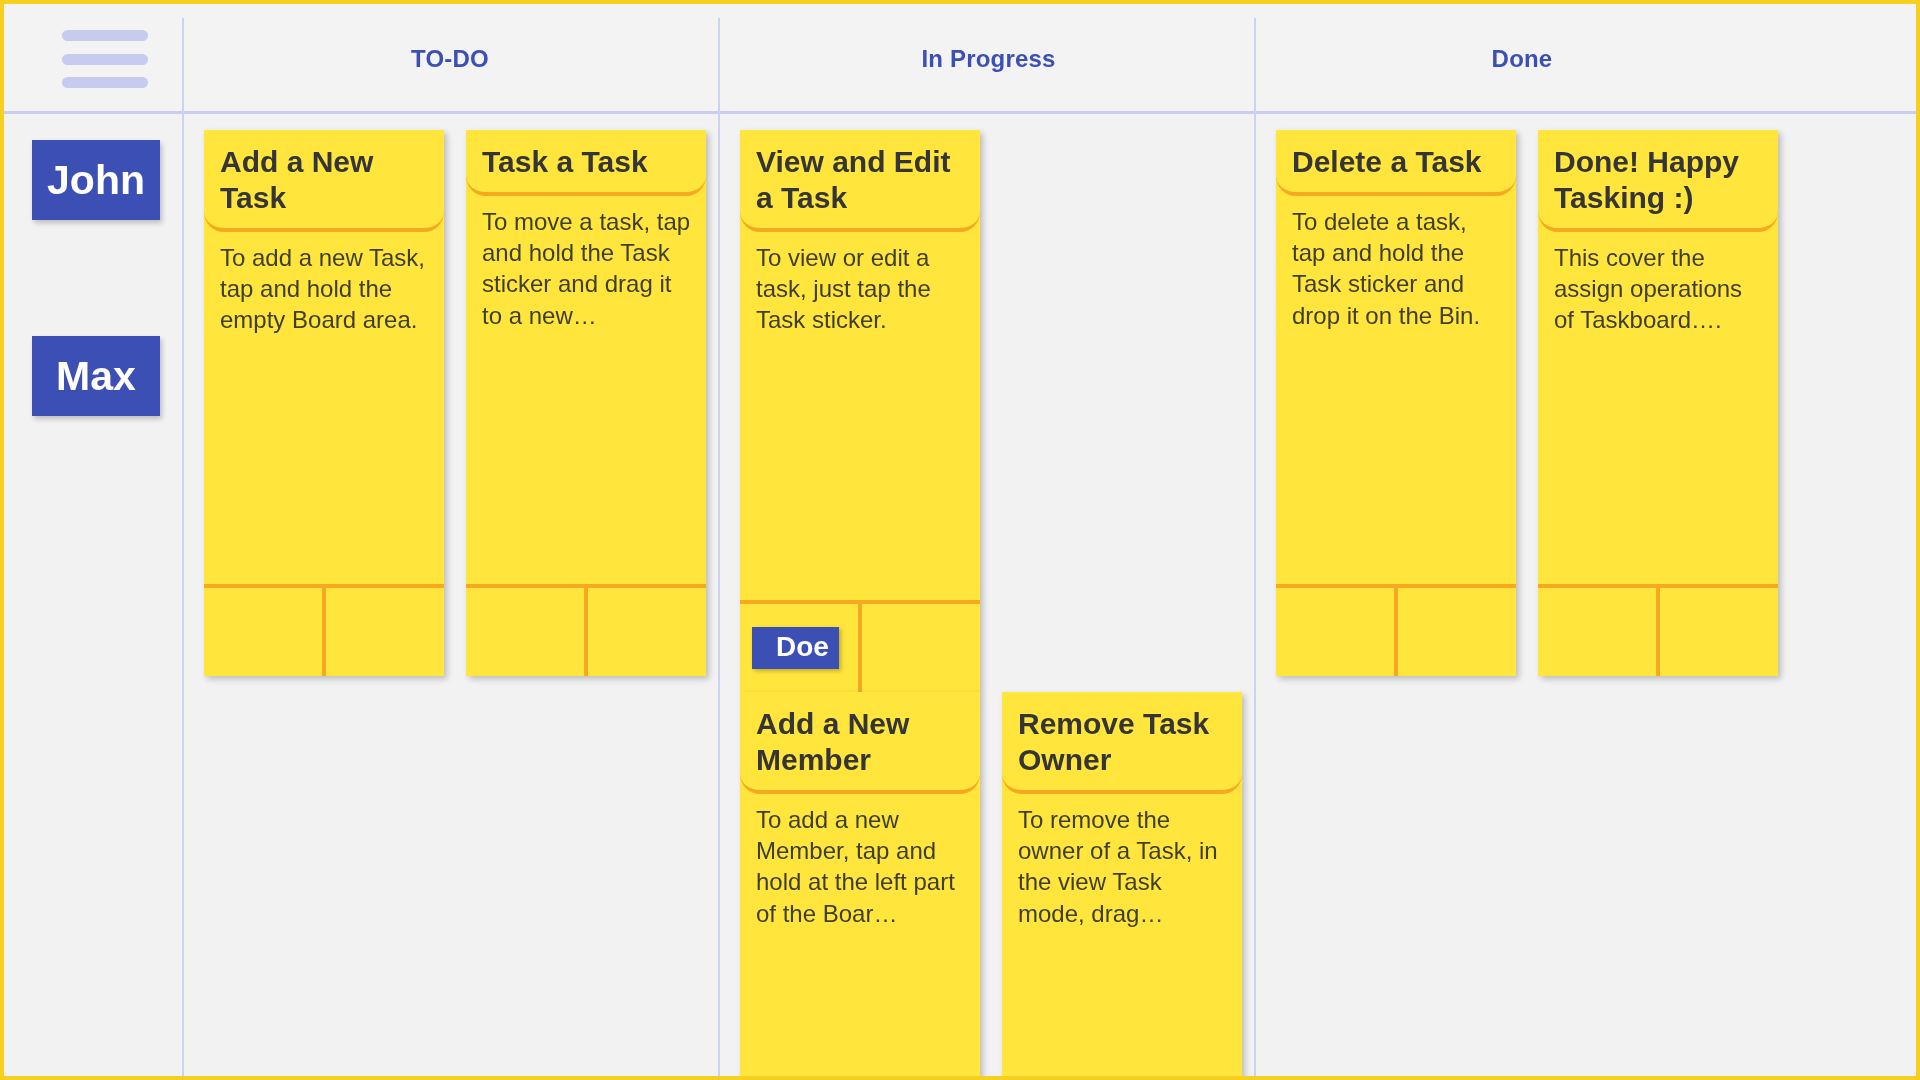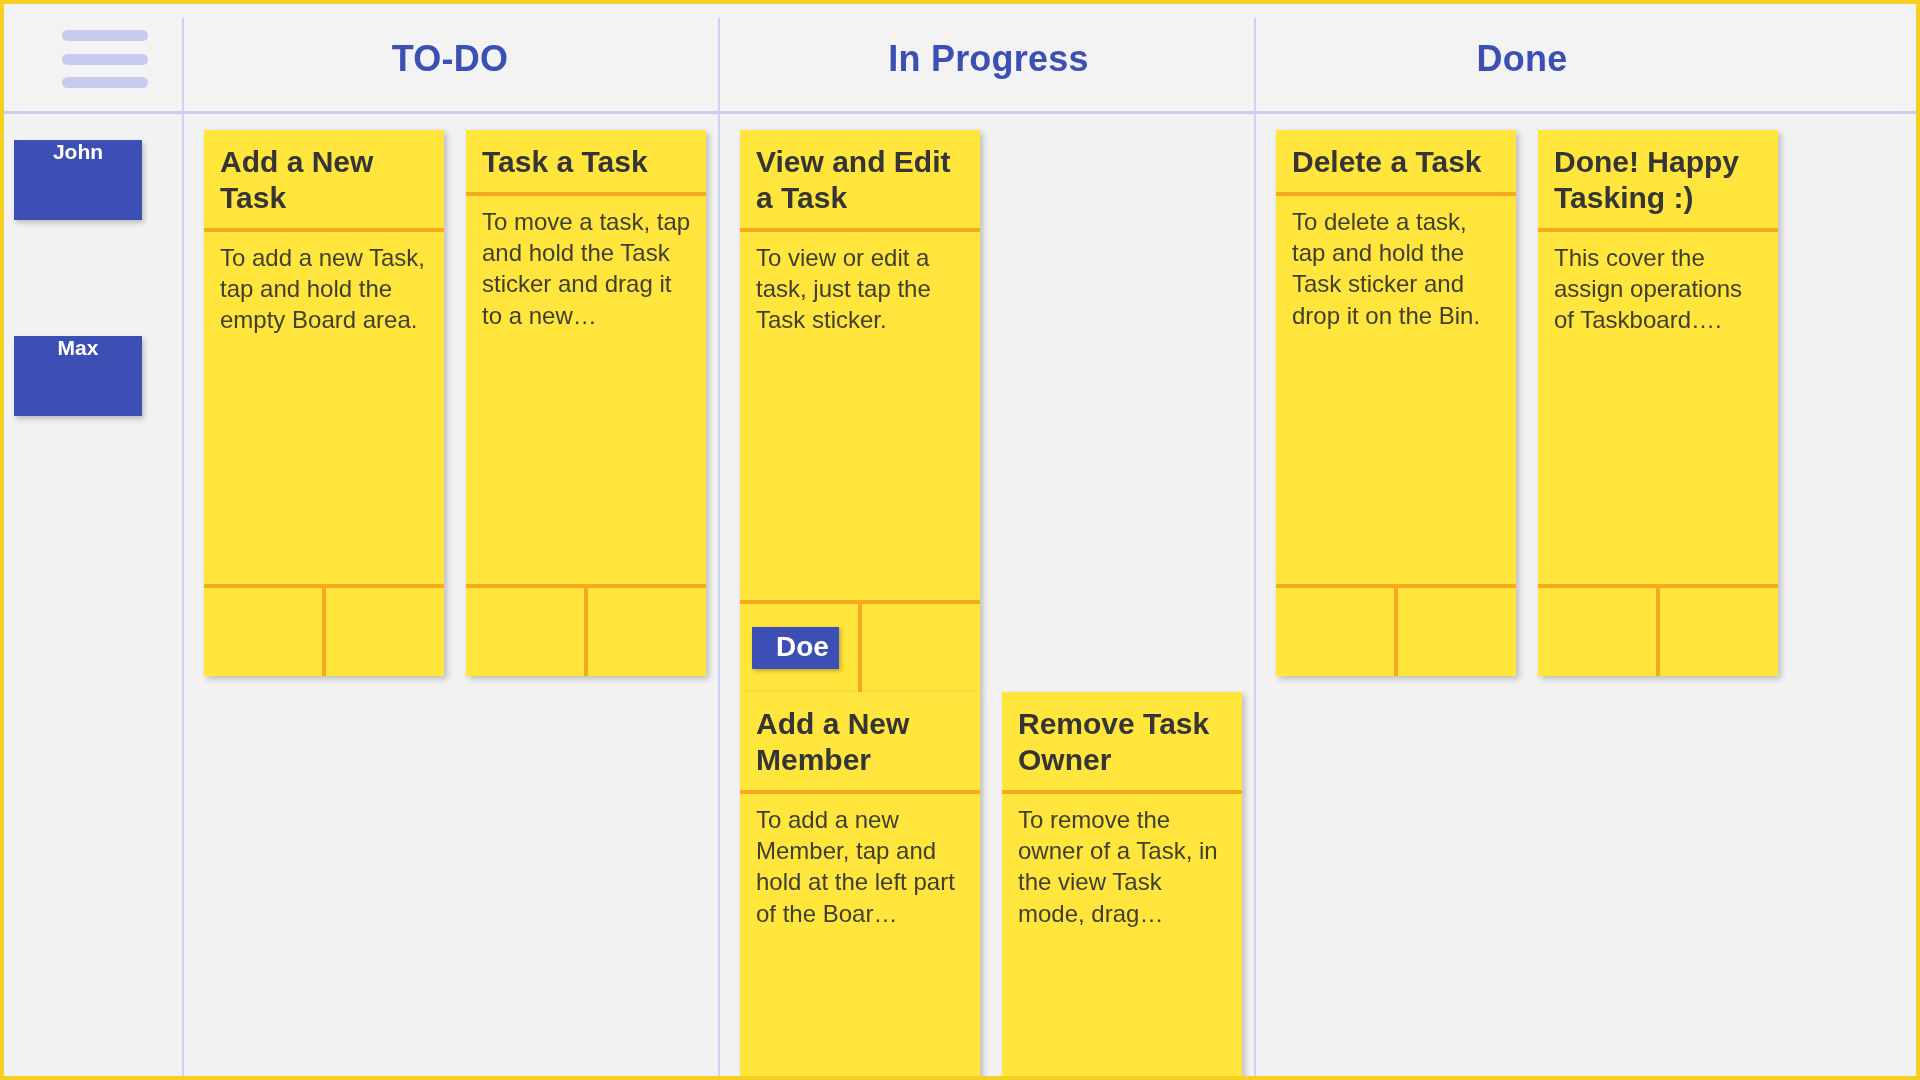--- a/index.html
+++ b/index.html
@@ -22,56 +22,57 @@
   }
   #hamburger{
     position:absolute;left:58px;top:26px;width:86px;height:58px;
     display:flex;flex-direction:column;justify-content:space-between;
     cursor:pointer;
   }
   #hamburger i{display:block;height:11px;border-radius:6px;background:#c6cbef;}
   .hdr-cell{
     position:absolute;top:0;height:110px;
     display:flex;align-items:center;justify-content:center;
-    color:#3c4fb5;font-size:36px;font-weight:bold;letter-spacing:.2px;
+    color:#3c4fb5;font-size:24px;font-weight:bold;letter-spacing:.2px;
     box-sizing:border-box;
   }
   .hdr-sep{position:absolute;top:14px;width:2px;height:96px;background:#cdd2f0;}
   
   #board{
     position:absolute;left:0;top:110px;right:0;bottom:0;
   }
   .col-sep{position:absolute;top:0;bottom:0;width:2px;background:#cdd2f0;}
   
   #sidebar{
     position:absolute;left:0;top:0;width:178px;bottom:0;
     box-sizing:border-box;
   }
   .member-chip{
-    position:absolute;left:10px;width:128px;height:80px;
+    position:absolute;left:28px;width:128px;height:80px;
     background:#3c4fb5;color:#ffffff;
-    display:flex;align-items:flex-start;justify-content:center;
-    font-size:21px;font-weight:bold;
+    display:flex;align-items:center;justify-content:center;
+    font-size:41px;font-weight:bold;
     box-shadow:2px 3px 5px rgba(0,0,0,.22);
     cursor:pointer;
   }
   
   .column{position:absolute;top:0;bottom:0;}
   .card{
     position:absolute;
     background:#ffe53c;
     box-shadow:3px 3px 6px rgba(0,0,0,.22);
     box-sizing:border-box;
     display:flex;flex-direction:column;
     overflow:hidden;cursor:pointer;
   }
   .card-title{
     padding:14px 8px 12px 16px;
     font-size:30px;line-height:1.20;font-weight:bold;color:#353535;
     border-bottom:4px solid #f6a821;
+    border-radius:20px;
   }
   .card-body{
     flex:1 1 auto;
     padding:10px 14px 6px 16px;
     font-size:24px;line-height:1.30;color:#3f3f2e;
     overflow:hidden;
   }
   .card-footer{
     flex:0 0 auto;height:88px;
     border-top:4px solid #f6a821;

